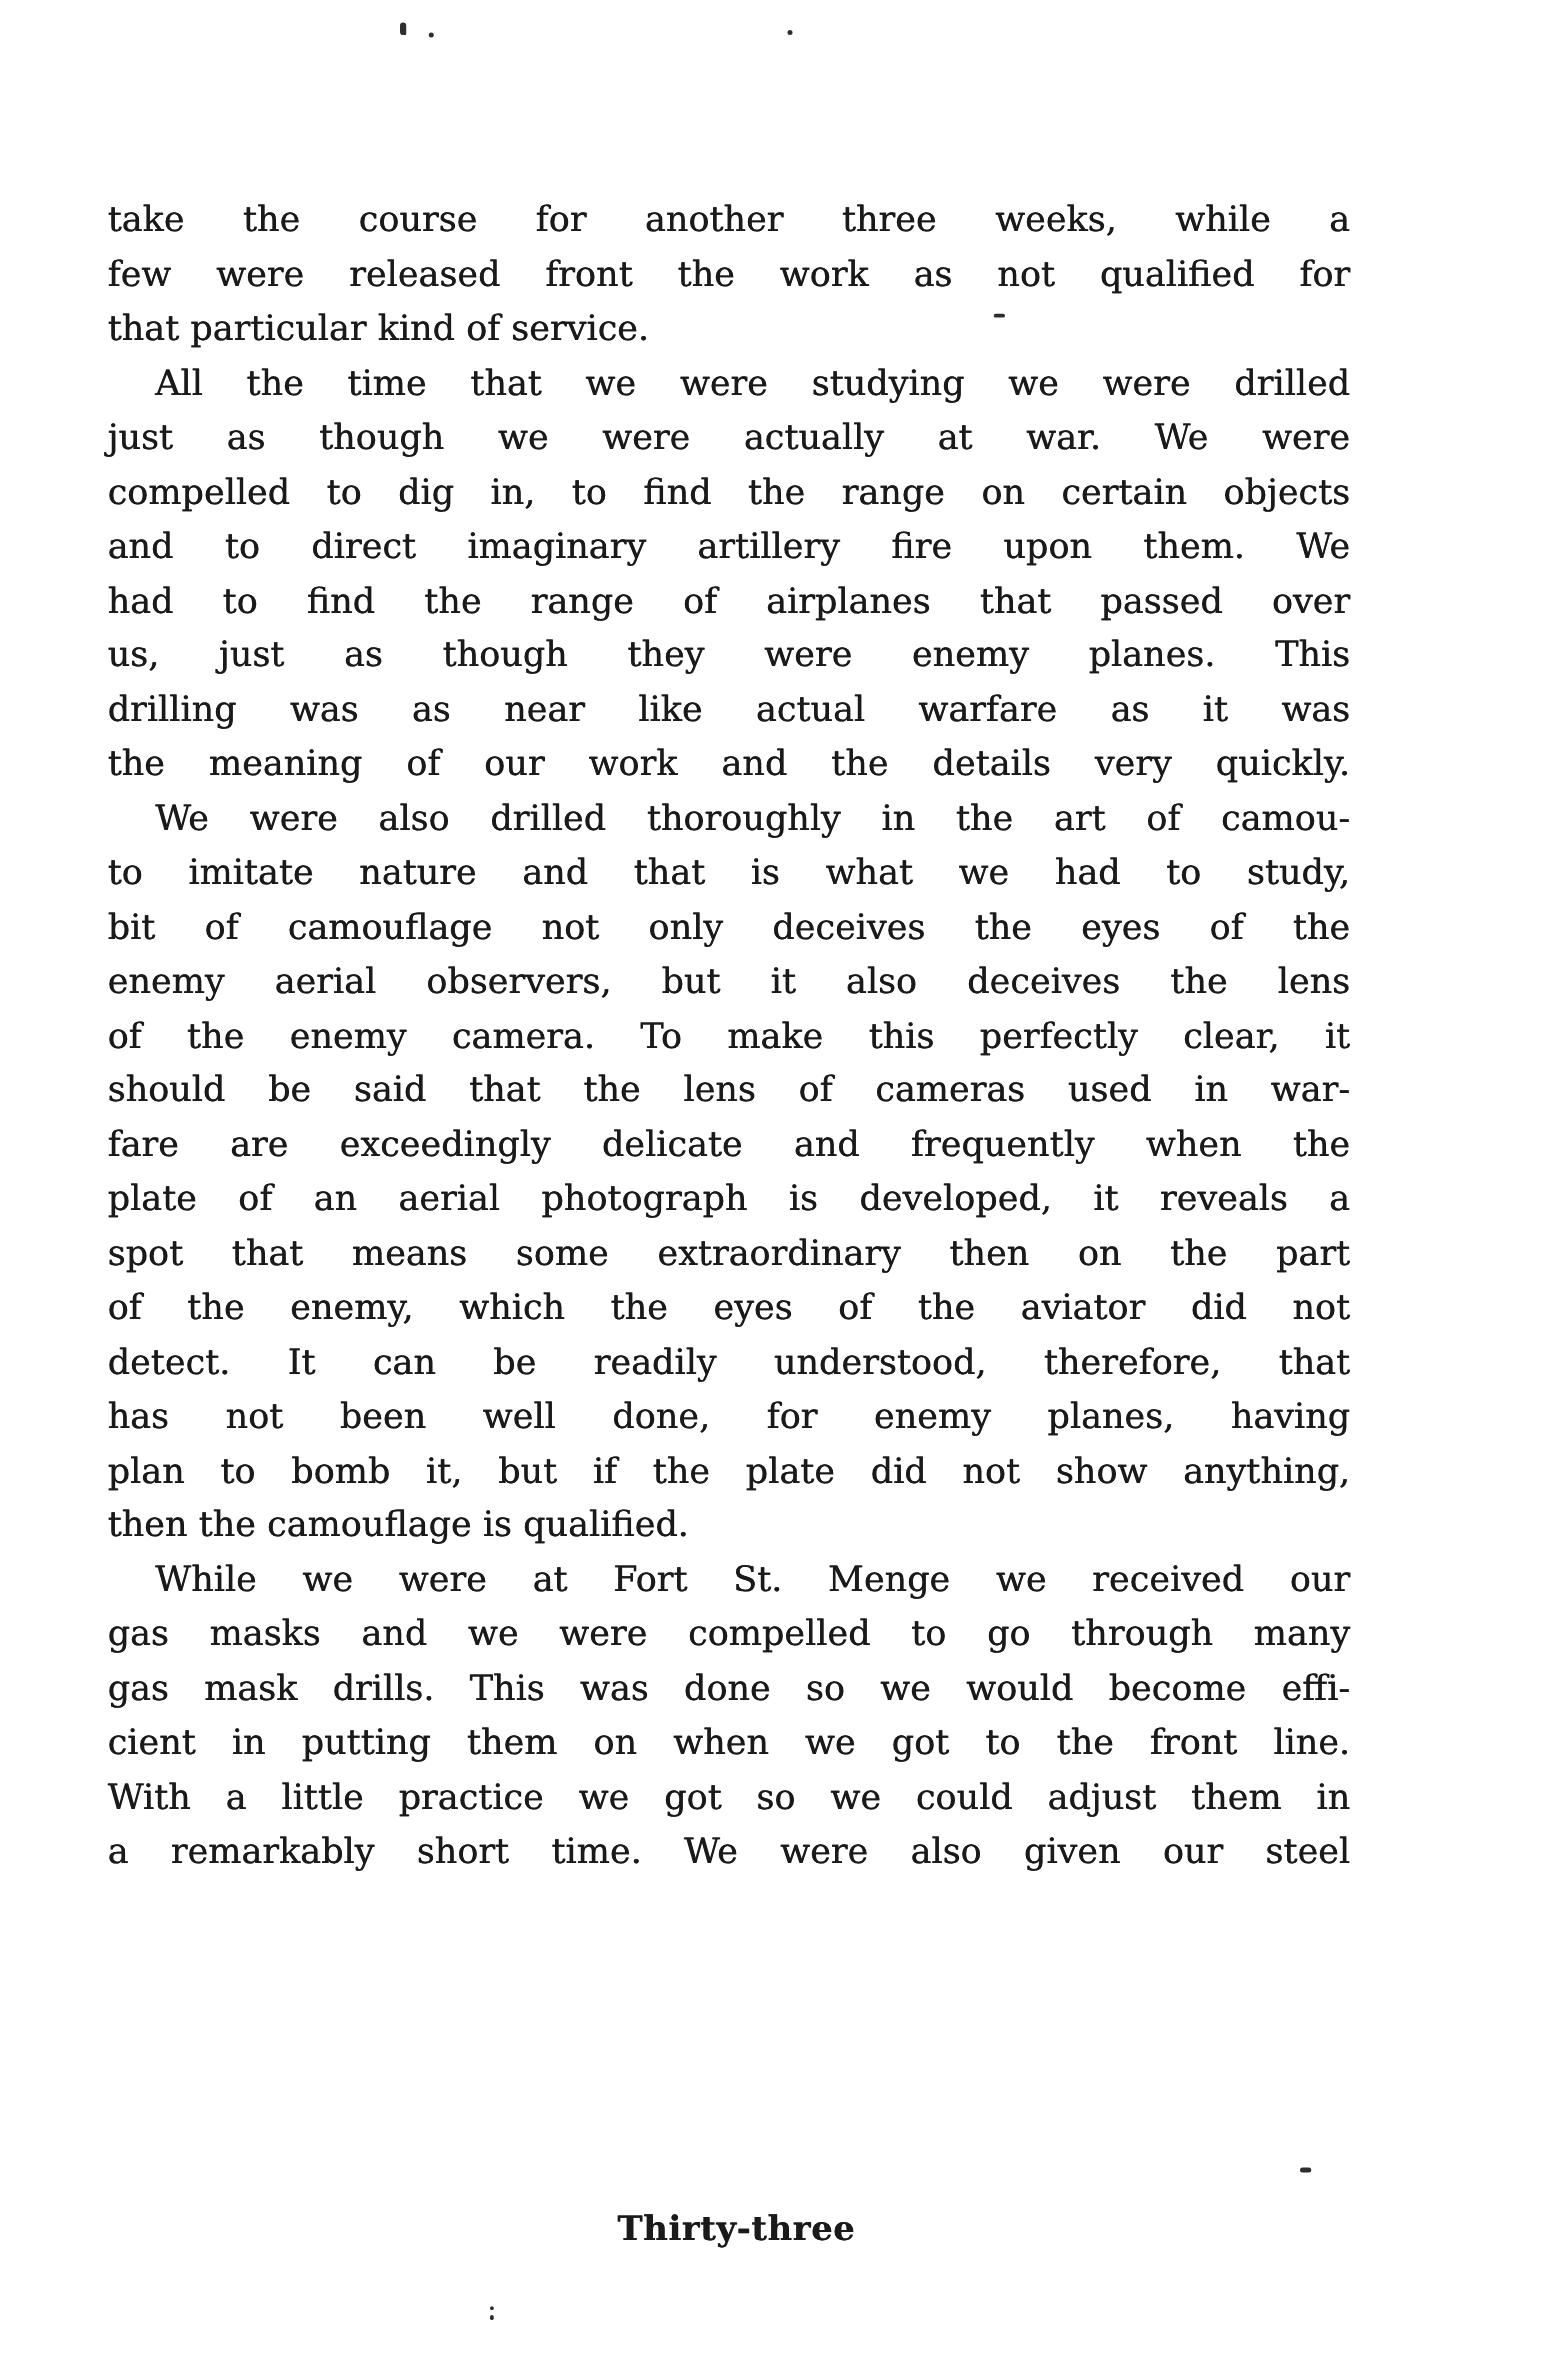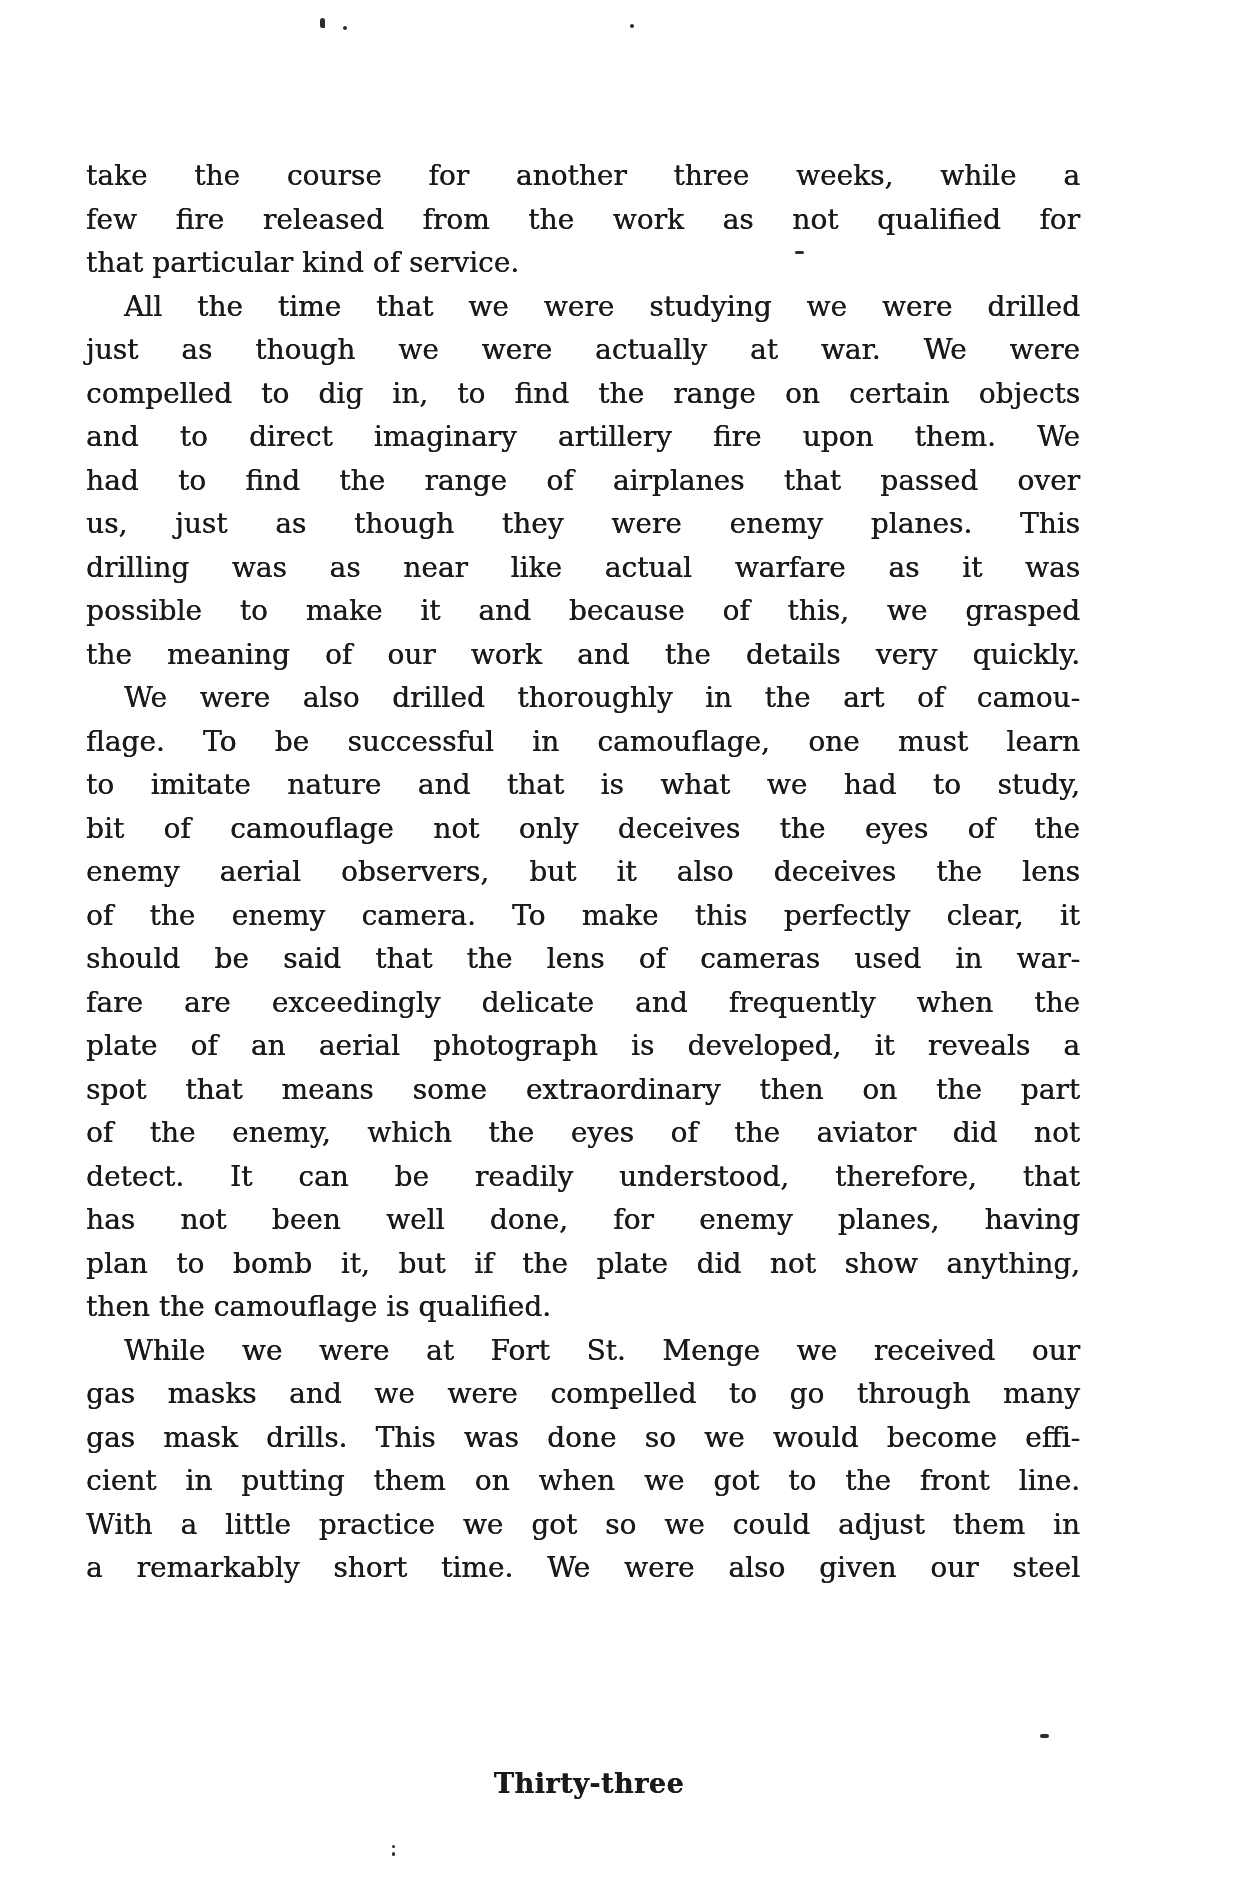--- a/index.html
+++ b/index.html
@@ -55,33 +55,31 @@
   .speck-col-2  { left: 392px;  top: 1852px; width: 3px;  height: 4px; }
 </style>
 </head>
 <body>
 
 <div class="page" style="--paper: #ffffff; --ink: #1a1a1a;">
 
   <div class="text-block">
 
   <div class="line">take the course for another three weeks, while a</div>
-      <div class="line">few fire released from the work as not qualified for</div>
+      <div class="line">few were released front the work as not qualified for</div>
       <div class="line no-fill">that particular kind of service.</div>
       <div class="line indent">All the time that we were studying we were drilled</div>
       <div class="line">just as though we were actually at war.  We were</div>
       <div class="line">compelled to dig in, to find the range on certain objects</div>
       <div class="line">and to direct imaginary artillery fire upon them.  We</div>
       <div class="line">had to find the range of airplanes that passed over</div>
       <div class="line">us, just as though they were enemy planes.  This</div>
       <div class="line">drilling was as near like actual warfare as it was</div>
-      <div class="line">possible to make it and because of this, we grasped</div>
       <div class="line">the meaning of our work and the details very quickly.</div>
       <div class="line indent">We were also drilled thoroughly in the art of camou-</div>
-      <div class="line">flage.  To be successful in camouflage, one must learn</div>
       <div class="line">to imitate nature and that is what we had to study,</div>
       <div class="line">bit of camouflage not only deceives the eyes of the</div>
       <div class="line">enemy aerial observers, but it also deceives the lens</div>
       <div class="line">of the enemy camera.  To make this perfectly clear, it</div>
       <div class="line">should be said that the lens of cameras used in war-</div>
       <div class="line">fare are exceedingly delicate and frequently when the</div>
       <div class="line">plate of an aerial photograph is developed, it reveals a</div>
       <div class="line">spot that means some extraordinary then on the part</div>
       <div class="line">of the enemy, which the eyes of the aviator did not</div>
       <div class="line">detect.  It can be readily understood, therefore, that</div>

